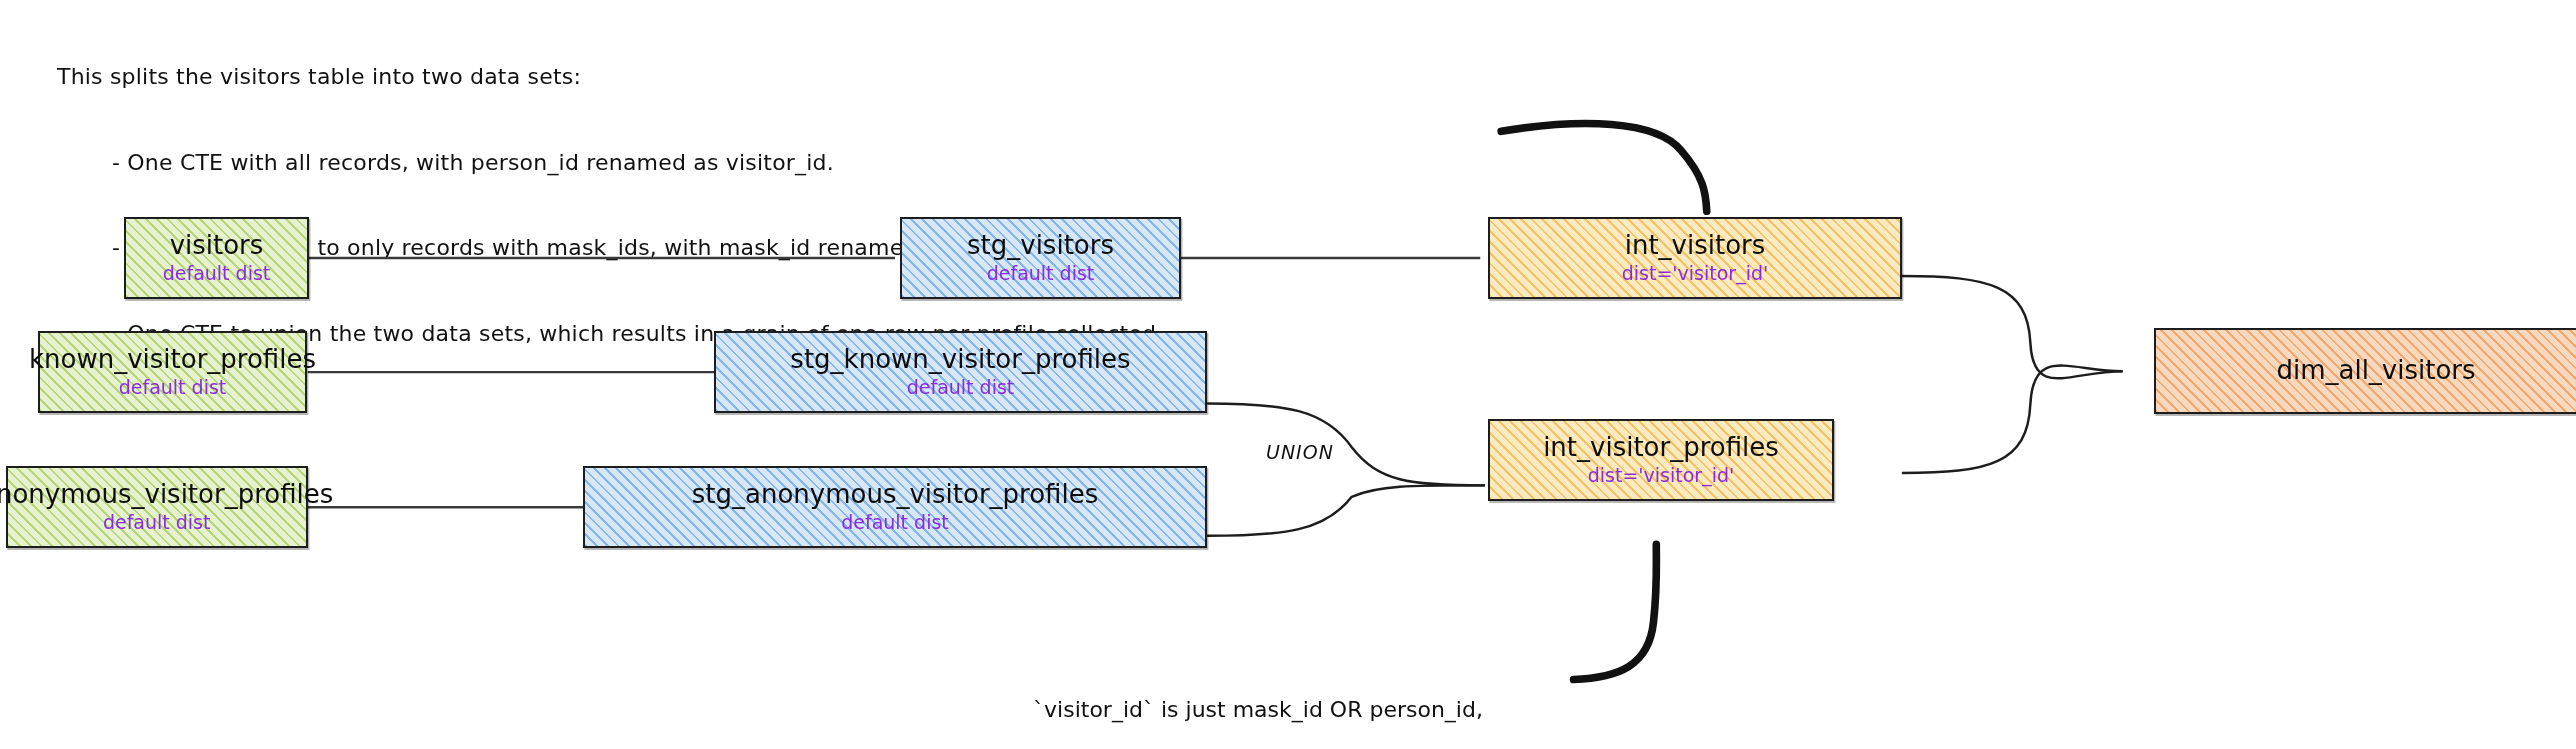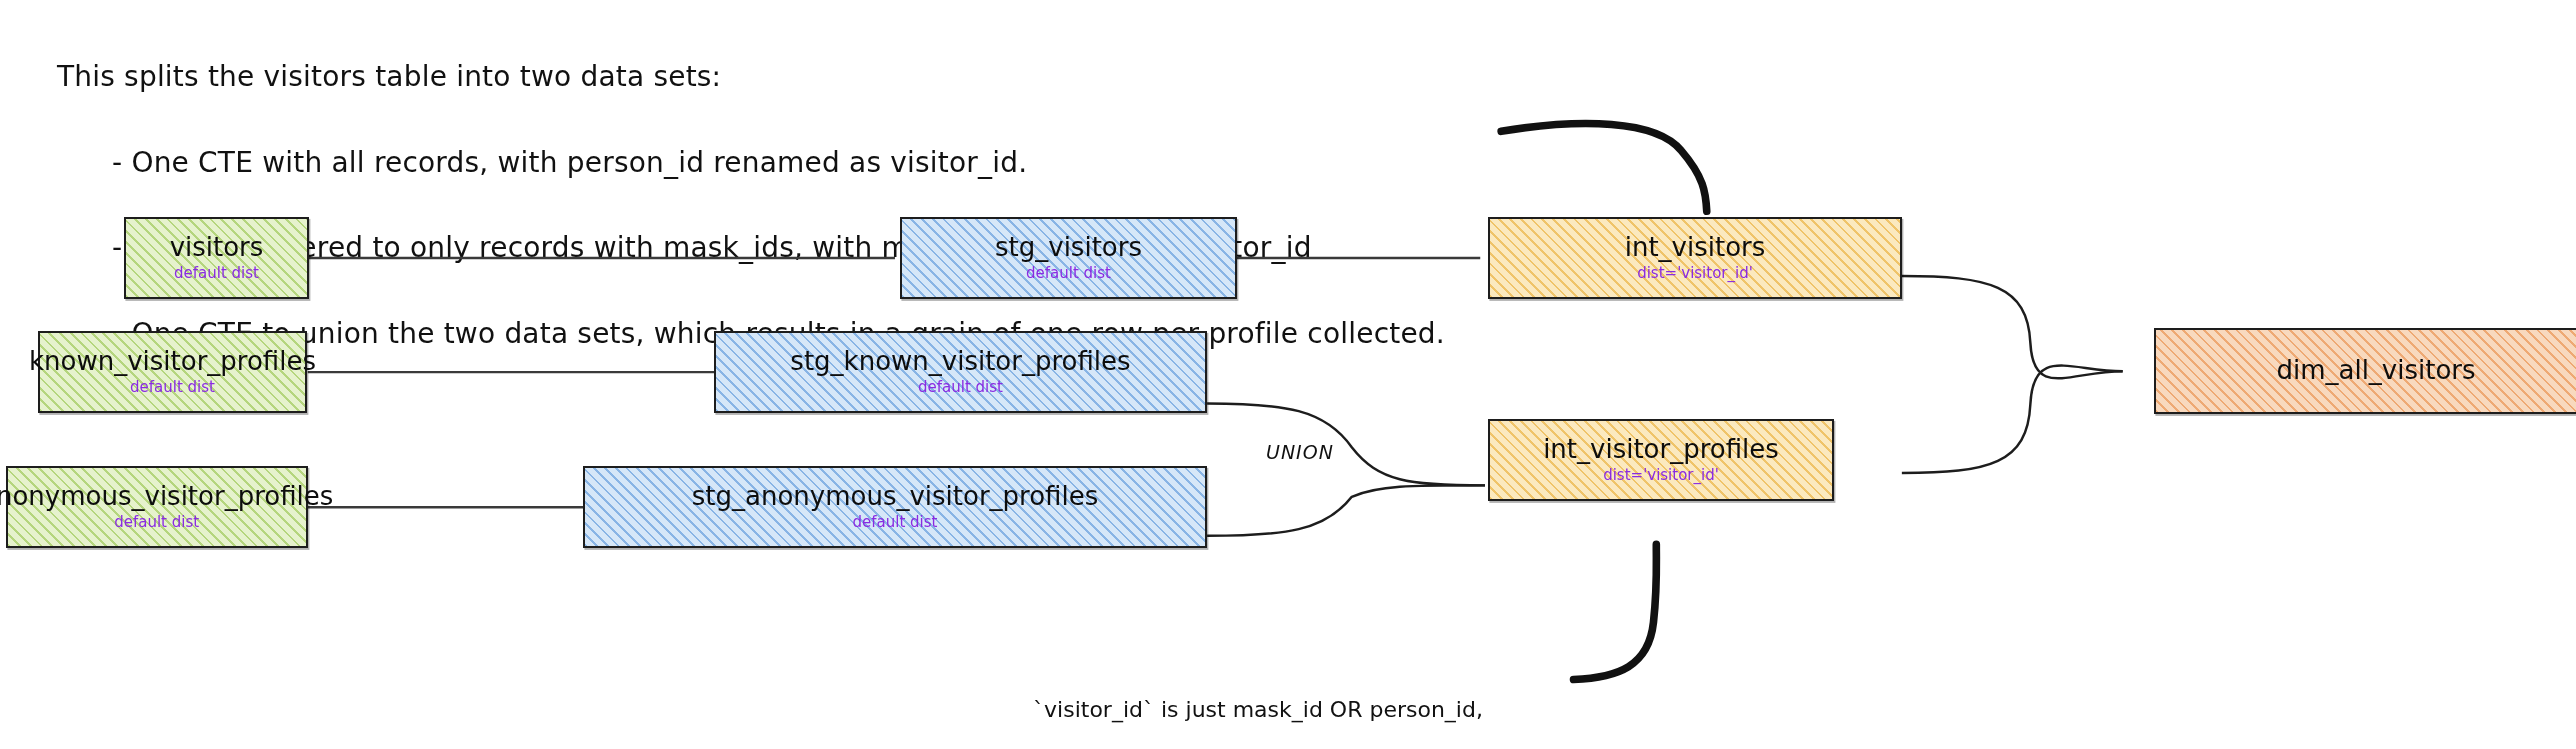--- a/index.html
+++ b/index.html
@@ -10,21 +10,21 @@
   #canvas{position:absolute;left:0;top:0;width:2576px;height:749px;}
 
   
   .note{
     position:absolute;
     font-family:"DejaVu Sans", sans-serif;
     color:#111111;
     white-space:pre;
     font-weight:400;
   }
-  #note-top{ left:57px; top:5.7px; font-size:28px; line-height:28.6px; letter-spacing:0.2px;}
+  #note-top{ left:57px; top:5.7px; font-size:22px; line-height:28.6px; letter-spacing:0.2px;}
   #note-top .nline{display:block;}
   #note-top .nindent{padding-left:55px;}
 
   #note-bottom{
     left:906px; top:636px; font-size:22px; line-height:29.5px;
     text-align:center; width:704px;
   }
   #note-bottom .nline{display:block;}
 
   .union-label{
@@ -41,21 +41,21 @@
     display:flex;flex-direction:column;align-items:center;justify-content:center;
     text-align:center;
     box-shadow:1.4px 1.9px 0 rgba(0,0,0,.30);
   }
   .node .title{
     font-size:26px;color:#0d0d0d;line-height:1.05;
     font-family:"DejaVu Sans", sans-serif;
     position:relative;z-index:2;
   }
   .node .sub{
-    font-size:15px;color:#8a2be2;line-height:1.05;margin-top:4.8px;
+    font-size:19px;color:#8a2be2;line-height:1.05;margin-top:4.8px;
     font-family:"DejaVu Sans", sans-serif;
     position:relative;z-index:2;
   }
   .node .sub:empty{display:none;margin:0;}
 
   
   .fill-green{
     background-color:#e6f2cd;
     background-image:repeating-linear-gradient(45deg,
         rgba(140,190,60,.55) 0px, rgba(140,190,60,.55) 1.9px,
@@ -143,21 +143,21 @@
   <div class="node fill-green" style="left:38px;top:331px;width:269px;height:82px;">
     <div class="title">known_visitor_profiles</div>
     <div class="sub">default dist</div>
   </div>
 
   <div class="node fill-green" style="left:5.7px;top:466px;width:302px;height:82px;">
     <div class="title">anonymous_visitor_profiles</div>
     <div class="sub">default dist</div>
   </div>
 
-  <div class="node fill-blue" style="left:900px;top:217px;width:337px;height:82px;">
+  <div class="node fill-blue" style="left:900px;top:217px;width:281px;height:82px;">
     <div class="title">stg_visitors</div>
     <div class="sub">default dist</div>
   </div>
 
   <div class="node fill-blue" style="left:714px;top:331px;width:493px;height:82px;">
     <div class="title">stg_known_visitor_profiles</div>
     <div class="sub">default dist</div>
   </div>
 
   <div class="node fill-blue" style="left:583px;top:466px;width:624px;height:82px;">

